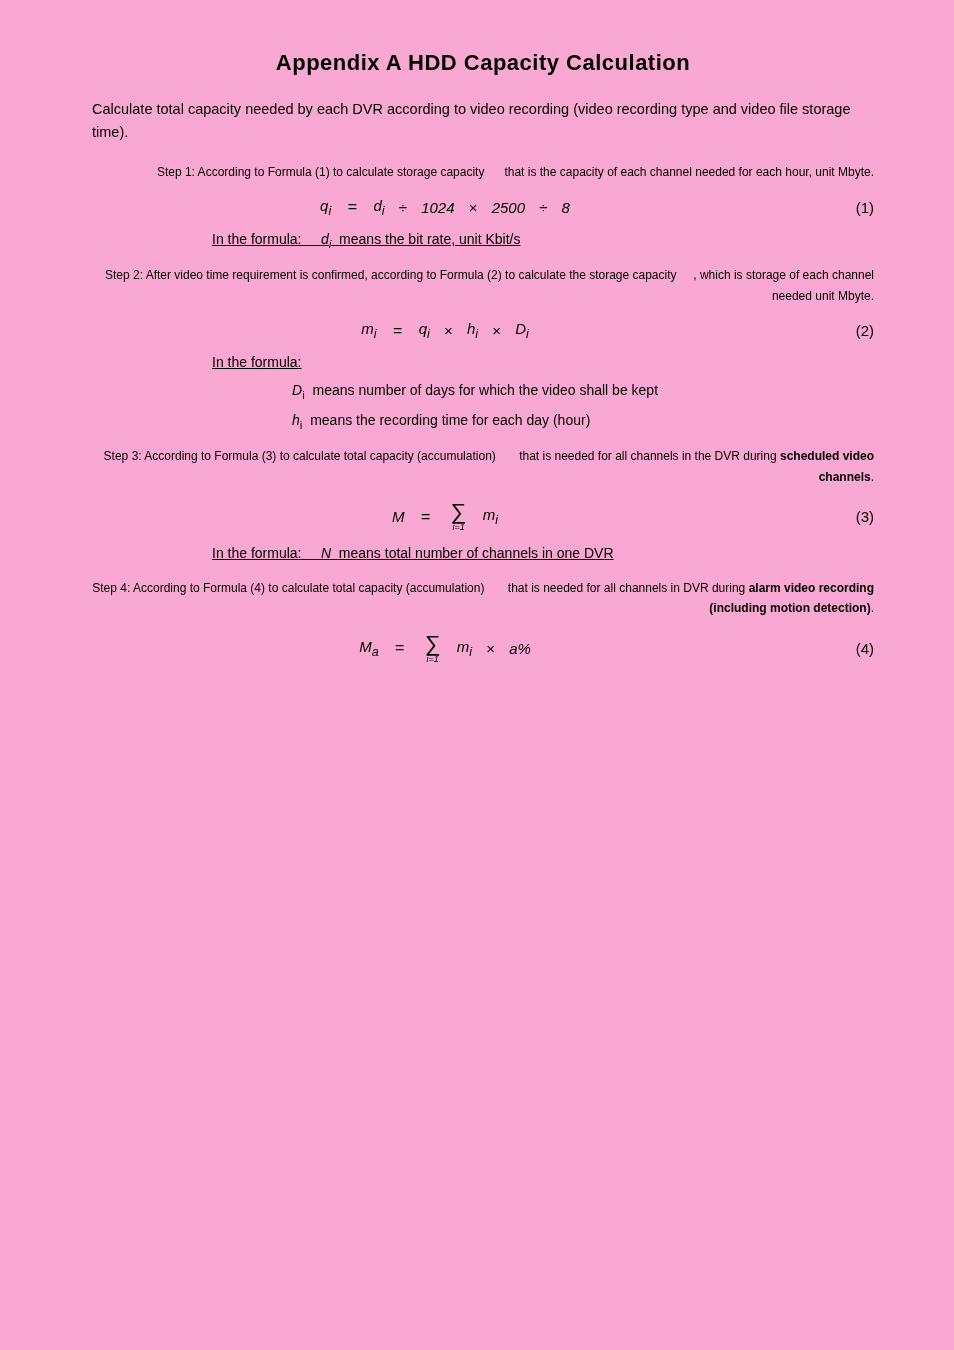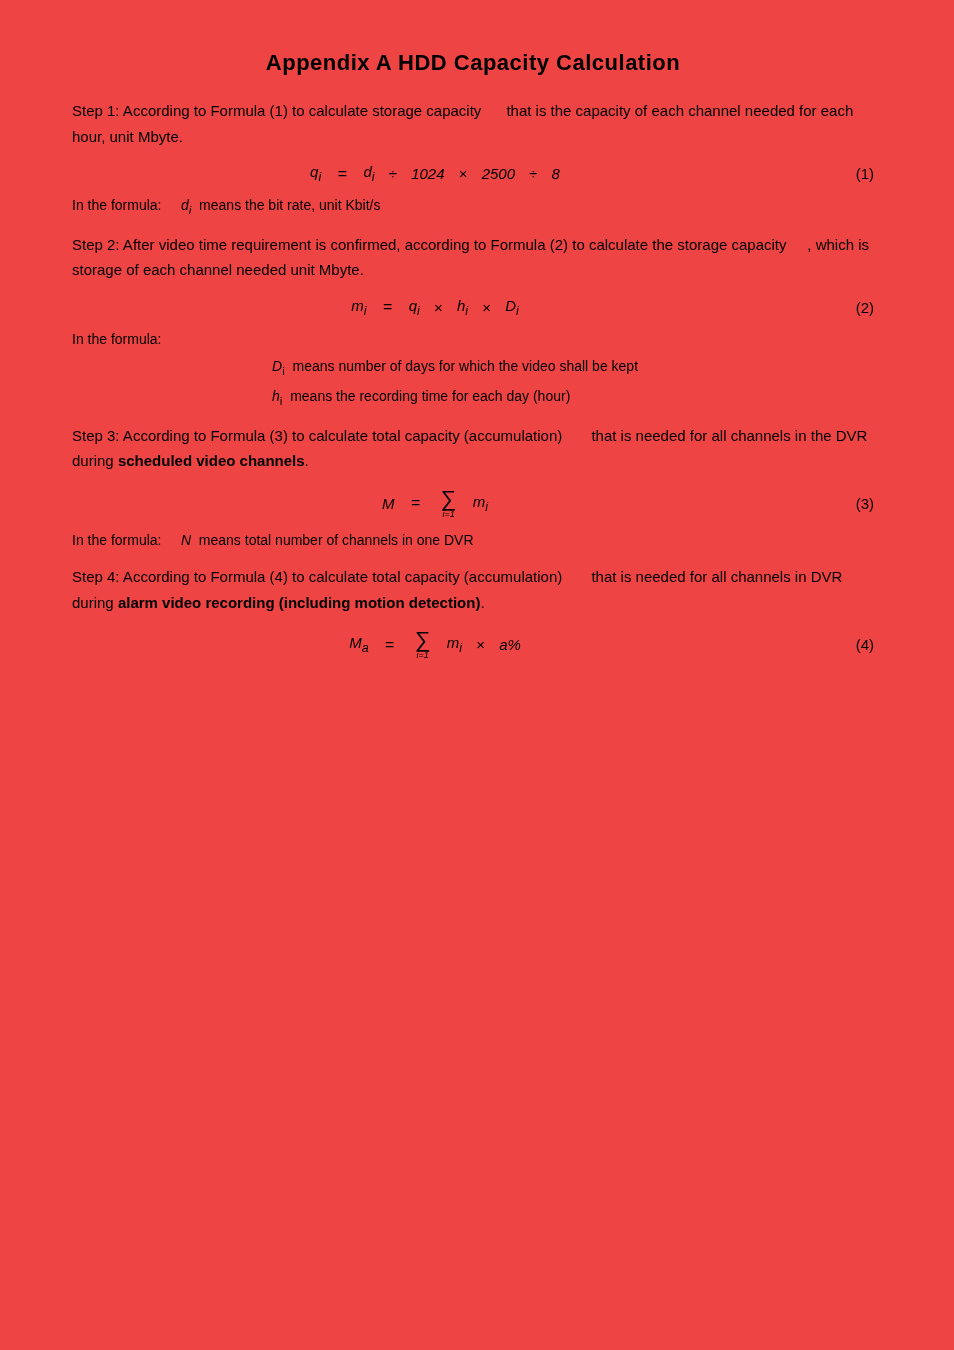--- a/index.html
+++ b/index.html
@@ -13,43 +13,44 @@
       font-family: Arial, sans-serif;
       font-size: 15px;
       color: #000000;
       width: 954px;
       min-height: 1350px;
     }
 
     .page {
       width: 954px;
       min-height: 1350px;
-      padding: 50px 80px 60px 72px;
-      background: #ef4444;
+      padding: 50px 80px 60px 92px;
+      background: #f9a8d4;
     }
 
     .page-title {
       text-align: center;
       font-size: 22px;
       font-weight: bold;
       font-family: Arial, sans-serif;
       margin-bottom: 22px;
       letter-spacing: 0.5px;
     }
 
     .intro-text {
       font-size: 14.5px;
       line-height: 1.6;
       margin-bottom: 18px;
     }
 
     .step-text {
-      font-size: 15px;
+      font-size: 12px;
       line-height: 1.7;
       margin-bottom: 6px;
+      text-align: right;
     }
 
     .formula-line {
       display: flex;
       align-items: center;
       justify-content: center;
       margin: 14px 0 10px 0;
       font-size: 16px;
       position: relative;
     }
@@ -71,23 +72,25 @@
       font-style: italic;
       font-size: 15px;
     }
 
     .formula-op {
       font-size: 15px;
       margin: 0 2px;
     }
 
     .indent-line {
+      margin-left: 120px;
       font-size: 14px;
       margin-bottom: 4px;
       line-height: 1.7;
+      text-decoration: underline;
     }
 
     .indent-line2 {
       margin-left: 200px;
       font-size: 14px;
       margin-bottom: 4px;
       line-height: 1.7;
     }
 
     .sigma-wrapper {
@@ -118,20 +121,21 @@
       margin: 0 4px;
     }
   </style>
 </head>
 <body>
 
 <div class="page">
 
   <h1 class="page-title">Appendix A  HDD Capacity Calculation</h1>
 
+  <p class="intro-text">Calculate total capacity needed by each DVR according to video recording (video recording type and video file storage time).</p>
 
   <p class="step-text">
     Step 1: According to Formula (1) to calculate storage capacity &nbsp;&nbsp;&nbsp;&nbsp; that is the capacity of each channel needed for each hour, unit Mbyte.
   </p>
 
   <div class="formula-line">
     <div class="formula-content">
       <span class="formula-var"><i>q</i><sub>i</sub></span>
       <span class="formula-equals">&nbsp;=&nbsp;</span>
       <span class="formula-var"><i>d</i><sub>i</sub></span>

